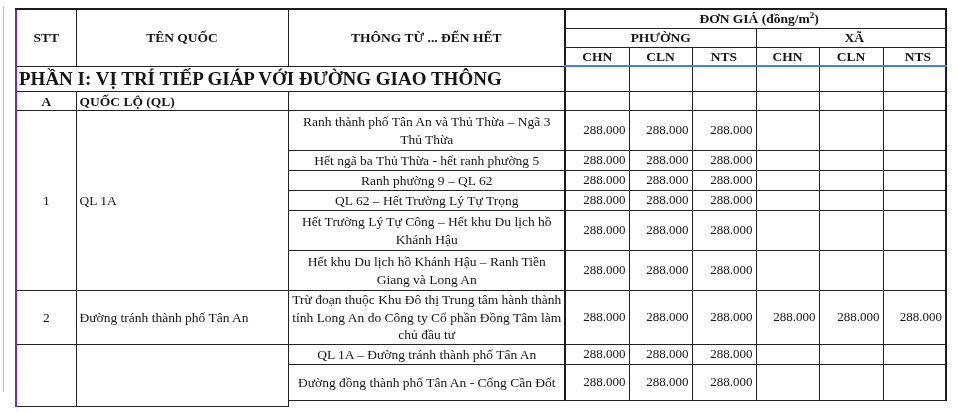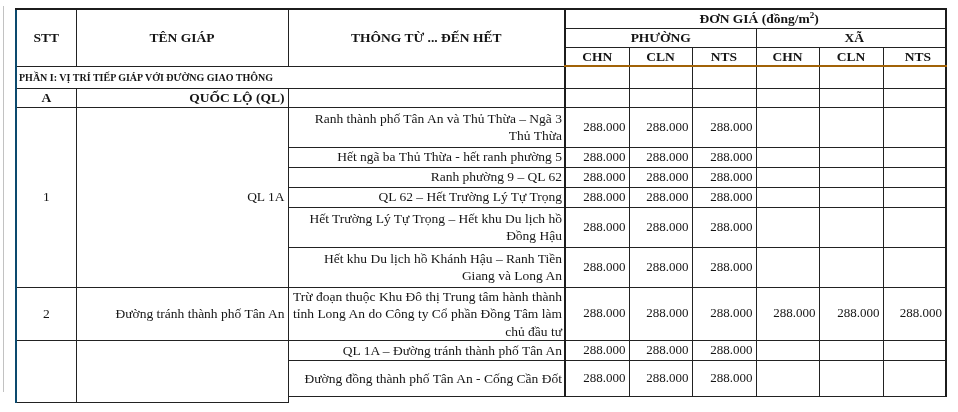--- a/index.html
+++ b/index.html
@@ -13,29 +13,29 @@
     position:absolute; left:15px; top:8px; width:930px;
     border-collapse:collapse; table-layout:fixed;
   }
   td {
     border:1px solid #222222;
     font-size:13.5px; line-height:1.3; vertical-align:middle;
     padding:0 3px; overflow:hidden; word-wrap:break-word;
   }
   td.th { font-weight:bold; text-align:center; padding:0 1px; }
   td.bt2 { border-top:2px solid #1c1c1c; }
-  td.bb2 { border-bottom:2px solid #a16207;font-family:Liberation Serif, serif; }
+  td.bb2 { border-bottom:2px solid #3b82f6;font-family:Liberation Serif, serif; }
   td.bl2 { border-left:2px solid #1c1c1c; }
-  td.blo { border-left:2px solid #0c4a6e; }
+  td.blo { border-left:2px solid #6d28d9; }
   td.br2 { border-right:2px solid #1c1c1c;padding-left:8px; }
   td.c-stt  { text-align:center; }
-  td.c-name { text-align:right; }
-  td.c-seg  { text-align:right; padding-left:3px; padding-right:2px; }
+  td.c-name { text-align:left; }
+  td.c-seg  { text-align:center; padding-left:3px; padding-right:2px; }
   td.c-num  { text-align:right; padding-right:3px; font-size:13px; }
-  td.section-cell { font-weight:bold; font-size:10px; padding-left:2px; }
+  td.section-cell { font-weight:bold; font-size:19px; padding-left:2px; }
   td.bold { font-weight:bold; }
   tr.stub td { border:none; }
   sup.sq { font-size:9px; vertical-align:super; line-height:0; }
 </style>
 </head>
 <body>
 
 <div class="page-edge"></div>
 
 <table class="price-table">
@@ -47,21 +47,21 @@
       <col style="width:63px">
       <col style="width:64px">
     <col style="width:63px">
       <col style="width:64px">
       <col style="width:63px">
   </colgroup>
 
   <tbody>
       <tr style="height:19px">
     <td class="th bt2 blo" rowspan="3">STT</td>
-    <td class="th bt2" rowspan="3">TÊN GIÁP</td>
+    <td class="th bt2" rowspan="3">TÊN QUỐC</td>
     <td class="th bt2" rowspan="3">THÔNG TỪ ... ĐẾN HẾT</td>
     <td class="th bt2 bl2 br2" colspan="6"><span>ĐƠN GIÁ (đồng/m</span><sup class="sq">2</sup><span>)</span></td>
   </tr>
   <tr style="height:19px">
     <td class="th bl2" colspan="3">PHƯỜNG</td>
     <td class="th br2" colspan="3">XÃ</td>
   </tr>
   <tr style="height:18px">
     <td class="th bb2 bl2">CHN</td>
     <td class="th bb2">CLN</td>
@@ -125,21 +125,21 @@
   <tr style="height:20px">
     <td class="c-seg">QL 62 – Hết Trường Lý Tự Trọng</td>
     <td class="c-num bl2">288.000</td>
     <td class="c-num">288.000</td>
     <td class="c-num">288.000</td>
     <td class="c-num"></td>
     <td class="c-num"></td>
     <td class="c-num br2"></td>
   </tr>
   <tr style="height:40px">
-    <td class="c-seg">Hết Trường Lý Tự Trọng – Hết khu Du lịch hồ Đồng Hậu</td>
+    <td class="c-seg">Hết Trường Lý Tự Công – Hết khu Du lịch hồ Khánh Hậu</td>
     <td class="c-num bl2">288.000</td>
     <td class="c-num">288.000</td>
     <td class="c-num">288.000</td>
     <td class="c-num"></td>
     <td class="c-num"></td>
     <td class="c-num br2"></td>
   </tr>
   <tr style="height:40px">
     <td class="c-seg">Hết khu Du lịch hồ Khánh Hậu – Ranh Tiền Giang và Long An</td>
     <td class="c-num bl2">288.000</td>

